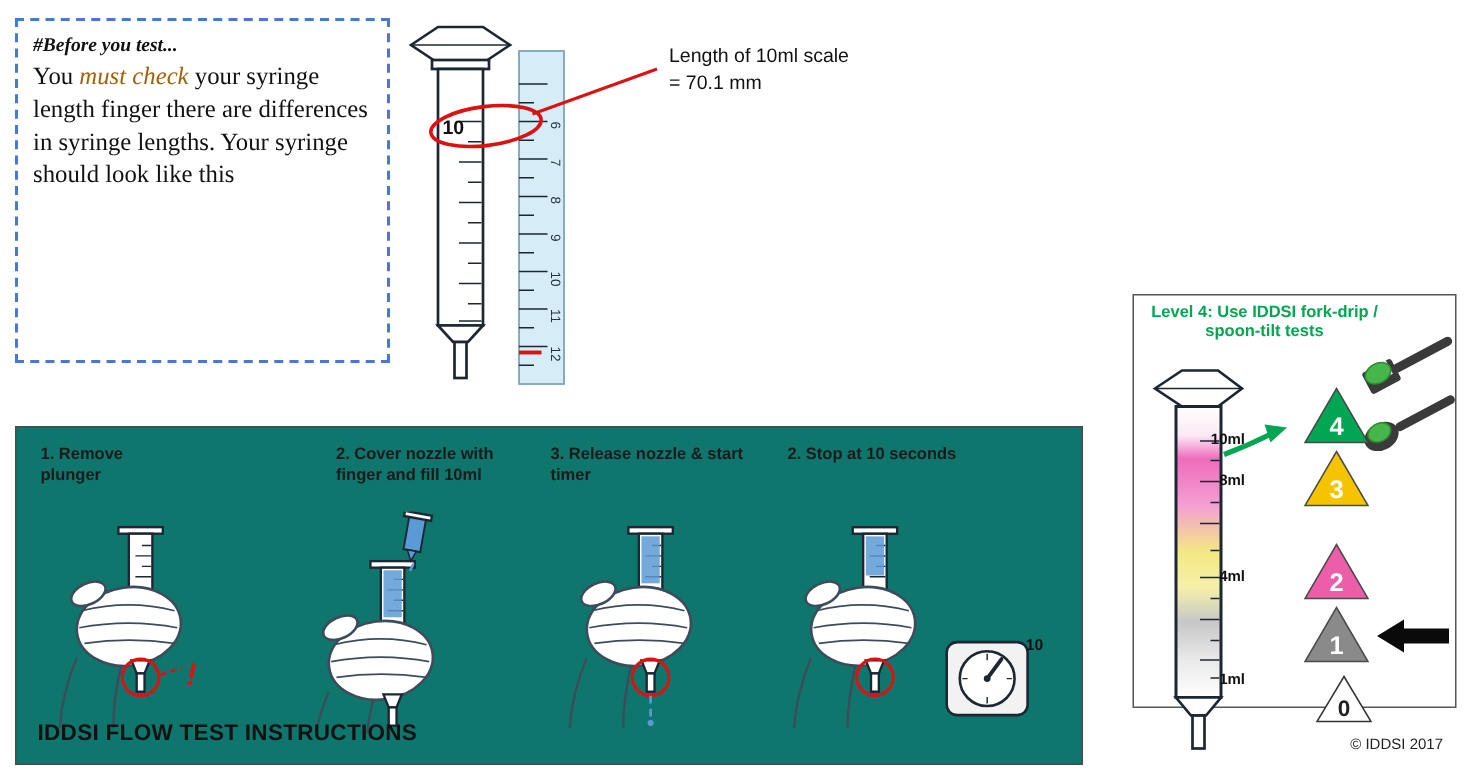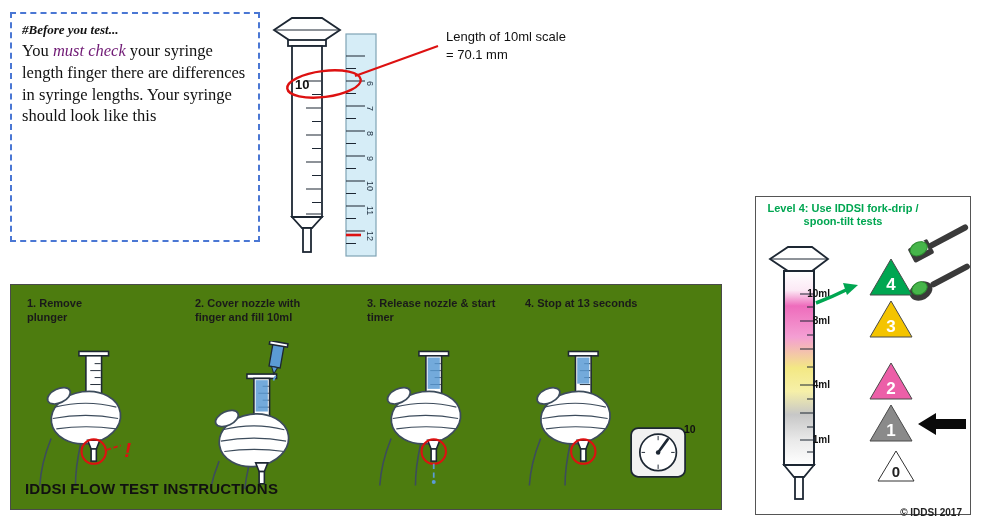--- a/index.html
+++ b/index.html
@@ -5,47 +5,47 @@
   html,body{margin:0;padding:0;background:#fff;}
   .canvas{position:relative;width:981px;height:519px;background:#fff;overflow:hidden;
           font-family:"Liberation Sans",sans-serif;color:#111;}
 
   
   .before-box{position:absolute;left:10px;top:12px;width:226px;height:210px;
               border:2px dashed #4a77d4;padding:8px 10px;box-sizing:content-box;
               font-family:"Liberation Serif",serif;}
   .before-title{font-style:italic;font-weight:bold;font-size:13px;margin-bottom:2px;}
   .before-body{font-size:16.5px;line-height:1.32;}
-  .red-em{color:#701a75;font-style:italic;}
+  .red-em{color:#a16207;font-style:italic;}
 
   
   .syr-fig{position:absolute;left:262px;top:6px;width:180px;height:256px;}
   .annotation{position:absolute;left:446px;top:28px;font-size:13px;line-height:1.35;color:#111;}
 
   
   .instr-box{position:absolute;left:10px;top:284px;width:712px;height:226px;
-             border:1.5px solid #4a4a4a;background:#4d7c0f;box-sizing:border-box;}
+             border:1.5px solid #4a4a4a;background:#0f766e;box-sizing:border-box;}
   .step{position:absolute;top:12px;}
   .step .lbl{font-weight:bold;font-size:11px;line-height:1.25;height:44px;color:#1a1a1a;}
   .step svg{display:block;}
   .s1{left:16px;width:150px;} .s1 .lbl{width:90px;}
-  .s2{left:184px;width:160px;} .s2 .lbl{width:120px;}
+  .s2{left:184px;width:160px;} .s2 .lbl{width:120px;margin-left:29px;}
   .s3{left:356px;width:155px;} .s3 .lbl{width:132px;}
   .s4{left:514px;width:190px;} .s4 .lbl{width:170px;}
   .instr-title{position:absolute;left:14px;bottom:12px;font-weight:bold;font-size:15px;
                letter-spacing:.2px;color:#111;text-align:right;}
 
   
-  .panel{position:absolute;left:755px;top:196px;width:216px;height:319px;
+  .panel{position:absolute;left:755px;top:196px;width:216px;height:276px;
          border:1.5px solid #555;background:#fff;box-sizing:border-box;}
   .panel-title{position:absolute;left:0;right:40px;top:5px;text-align:center;
                font-weight:bold;font-size:11px;line-height:1.15;color:#00A651;}
   .ml-label{position:absolute;left:4px;width:28px;text-align:right;
             font-weight:bold;font-size:10px;color:#111;margin-left:42px;}
-  .copyright{position:absolute;right:8px;top:310px;font-weight:bold;font-size:10px;color:#222;}
+  .copyright{position:absolute;right:8px;top:294px;font-weight:normal;font-size:10px;color:#222;}
   .tri{position:absolute;left:112px;}
 
   
   .syr{fill:#fff;stroke:#1d2733;stroke-width:1.8;}
   .tickd{stroke:#1d2733;stroke-width:1.1;fill:none;}
   .hand{fill:#fff;stroke:#3d4c5c;stroke-width:2;}
   .handline{fill:none;stroke:#3d4c5c;stroke-width:1.8;}
   .crease{fill:none;stroke:#3d4c5c;stroke-width:1.3;}
   .redring{fill:none;stroke:#dd1111;stroke-width:2.4;}
   .reddash{stroke:#dd1111;stroke-width:2;stroke-dasharray:5 3;fill:none;}
@@ -160,21 +160,21 @@
       <svg width="130" height="148" viewBox="0 0 130 170">
         <use href="#figHand"></use>
         <rect class="blue" x="60" y="19" width="14" height="36"></rect>
         <circle class="redring" cx="67" cy="127" r="14"></circle>
         <path class="drip" d="M67 141 V158"></path>
         <circle cx="67" cy="162" r="2.3" fill="#5b9bd5"></circle>
       </svg>
     </div>
 
     <div class="step s4">
-      <div class="lbl">4. Stop at 13 seconds</div>
+      <div class="lbl">2. Stop at 10 seconds</div>
       <svg width="174" height="148" viewBox="0 0 200 170">
         <use href="#figHand"></use>
         <rect class="blue" x="60" y="19" width="14" height="30"></rect>
         <circle class="redring" cx="67" cy="127" r="14"></circle>
         <g>
           <rect x="122" y="100" width="62" height="56" rx="8" fill="#f2f2f2" stroke="#1d2733" stroke-width="2"></rect>
           <circle cx="153" cy="128" r="21" fill="#fff" stroke="#1d2733" stroke-width="2"></circle>
           <path class="tickd" d="M153 109 V114 M172 128 H168 M153 147 V142 M134 128 H138"></path>
           <line x1="153" y1="128" x2="164" y2="113" stroke="#1d2733" stroke-width="3" stroke-linecap="round"></line>
           <circle cx="153" cy="128" r="2.6" fill="#1d2733"></circle>
@@ -208,21 +208,21 @@
       <rect x="26" y="32" width="30" height="194" fill="url(#barrelGrad)" stroke="#1d2733" stroke-width="2"></rect>
       <path class="tickd" d="M42 55 H55 M42 82 H55 M42 110 H55 M42 146 H55 M42 174 H55 M42 201 H55"></path>
       <path class="tickd" d="M49 68 H55 M49 96 H55 M49 128 H55 M49 160 H55 M49 188 H55 M49 213 H55"></path>
       <polygon class="syr" points="26,226 56,226 46,238 36,238"></polygon>
       <rect class="syr" x="37" y="238" width="8" height="22"></rect>
     </svg>
 
     <span class="ml-label" style="top:91px">10ml</span>
     <span class="ml-label" style="top:118px">8ml</span>
     <span class="ml-label" style="top:182px">4ml</span>
-    <span class="ml-label" style="top:237px">1ml</span>
+    <span class="ml-label" style="top:251px">1ml</span>
 
     <svg style="position:absolute;left:56px;top:84px" width="48" height="26" viewBox="0 0 48 26">
       <path d="M4 22 Q20 16 34 9" fill="none" stroke="#00A651" stroke-width="3.5"></path>
       <polygon points="31,2 46,4 35,14" fill="#00A651"></polygon>
     </svg>
 
     <svg style="position:absolute;left:150px;top:24px" width="64" height="90" viewBox="0 0 64 90">
       <g transform="rotate(-28 30 22)">
         <rect x="22" y="19" width="44" height="6" rx="3" fill="#3a3a3a"></rect>
         <rect x="2" y="14" width="22" height="16" rx="2" fill="#3a3a3a"></rect>

